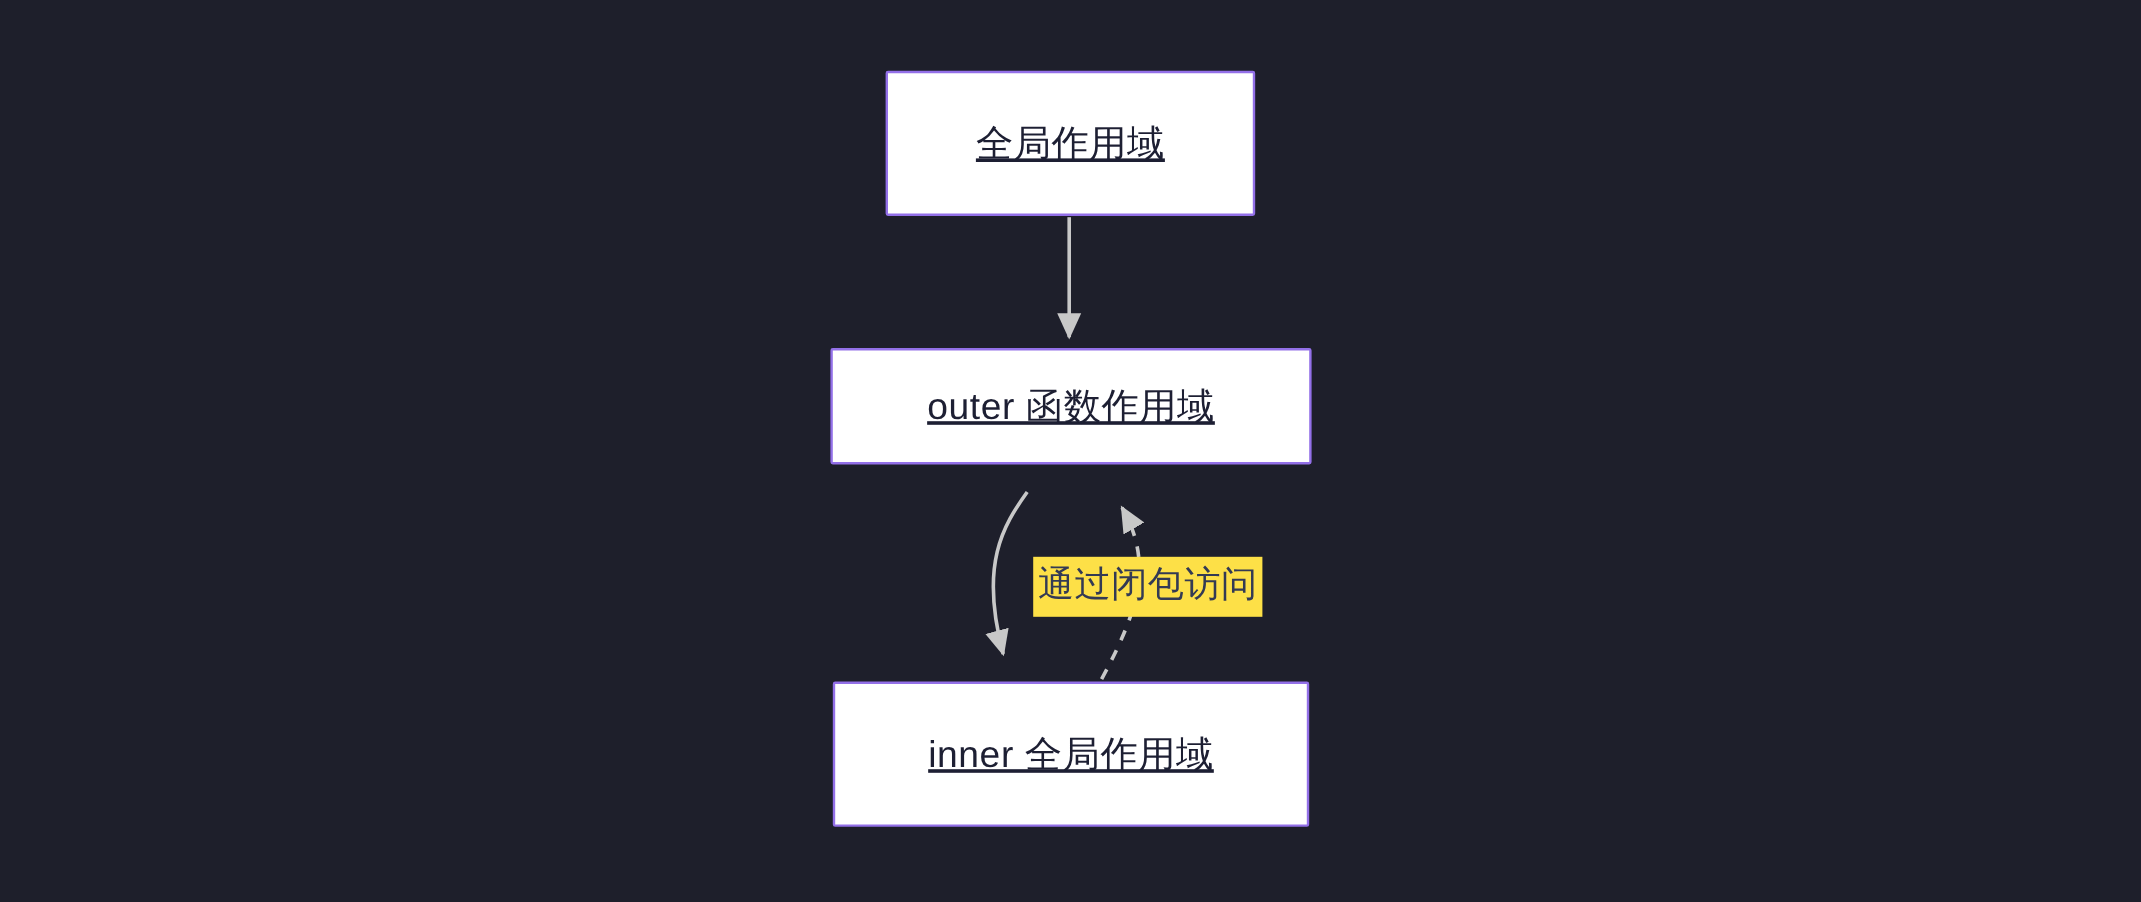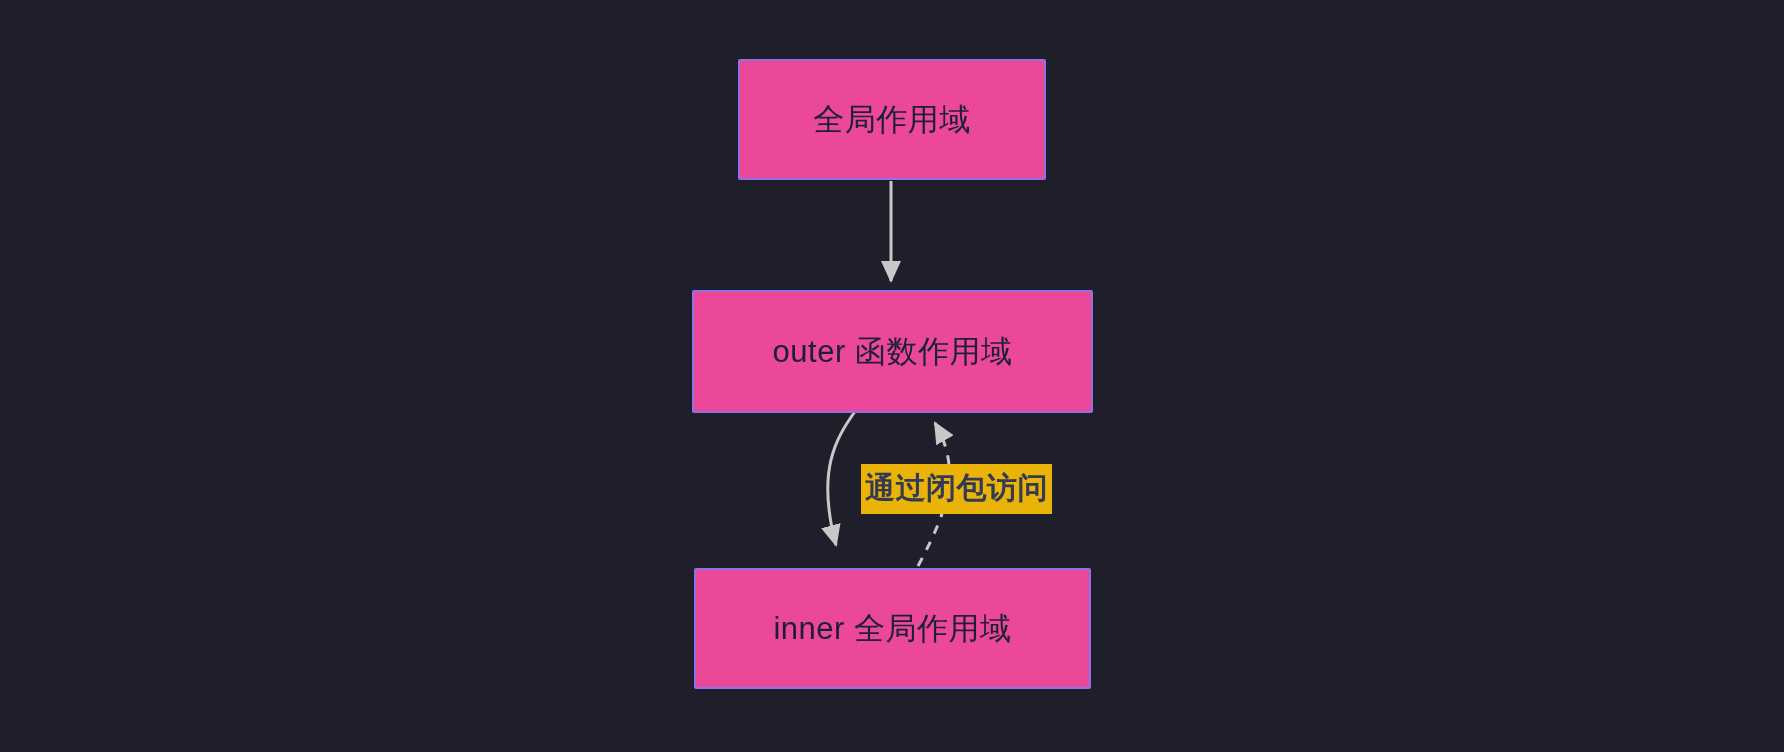--- a/index.html
+++ b/index.html
@@ -21,61 +21,61 @@
   .edge-layer {
     position: absolute;
     left: 0;
     top: 0;
     width: 1784px;
     height: 752px;
   }
   .node {
     position: absolute;
     box-sizing: border-box;
-    background: #ec4899;
+    background: #ffffff;
     border: 2px solid #9370e8;
     border-radius: 2px;
     display: flex;
     align-items: center;
     justify-content: center;
     color: #1d1f33;
     font-size: 31px;
     letter-spacing: 0.5px;
     line-height: 1;
     white-space: nowrap;
+    text-decoration: underline;
   }
   #node-global {
     left: 738px;
     top: 59px;
     width: 308px;
     height: 121px;
   }
   #node-outer {
     left: 692px;
     top: 290px;
     width: 401px;
-    height: 123px;
+    height: 97px;
   }
   #node-inner {
     left: 694px;
     top: 568px;
     width: 397px;
     height: 121px;
   }
   .edge-label {
     position: absolute;
     box-sizing: border-box;
-    background: #eab308;
+    background: #fde047;
     color: #333a54;
     font-size: 30px;
     line-height: 1;
     padding: 9px 4px 11px 4px;
     white-space: nowrap;
     letter-spacing: 0.5px;
-    font-weight: bold;
   }
   #edge-label-closure {
     left: 861px;
     top: 464px;
   }
 </style>
 </head>
 <body>
 
 <div id="diagram-root">

